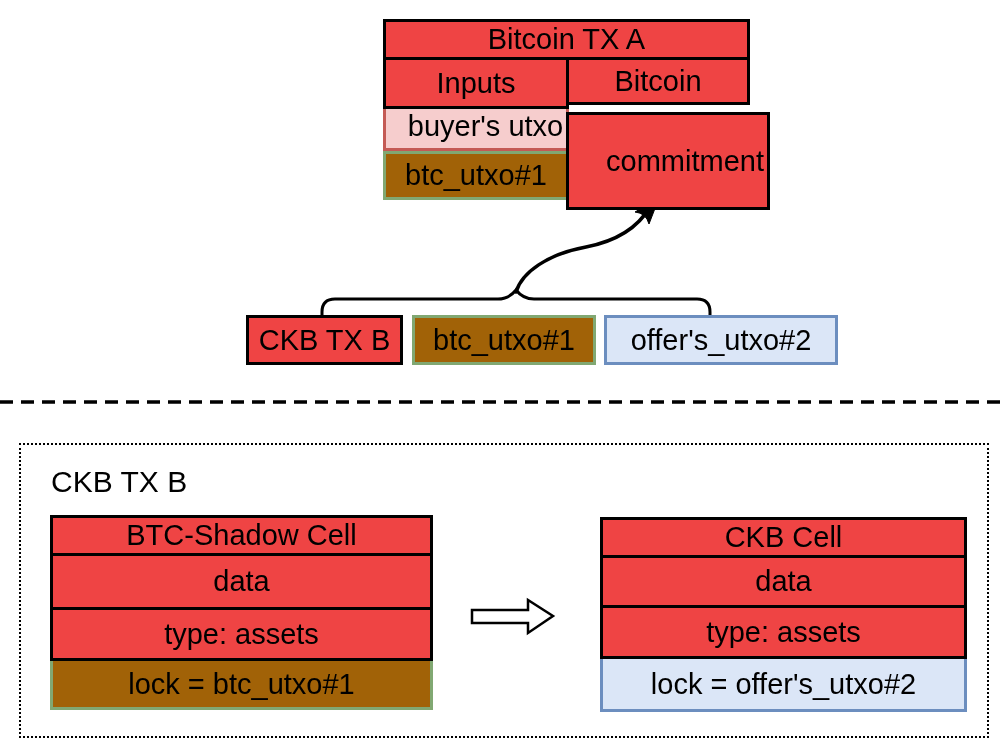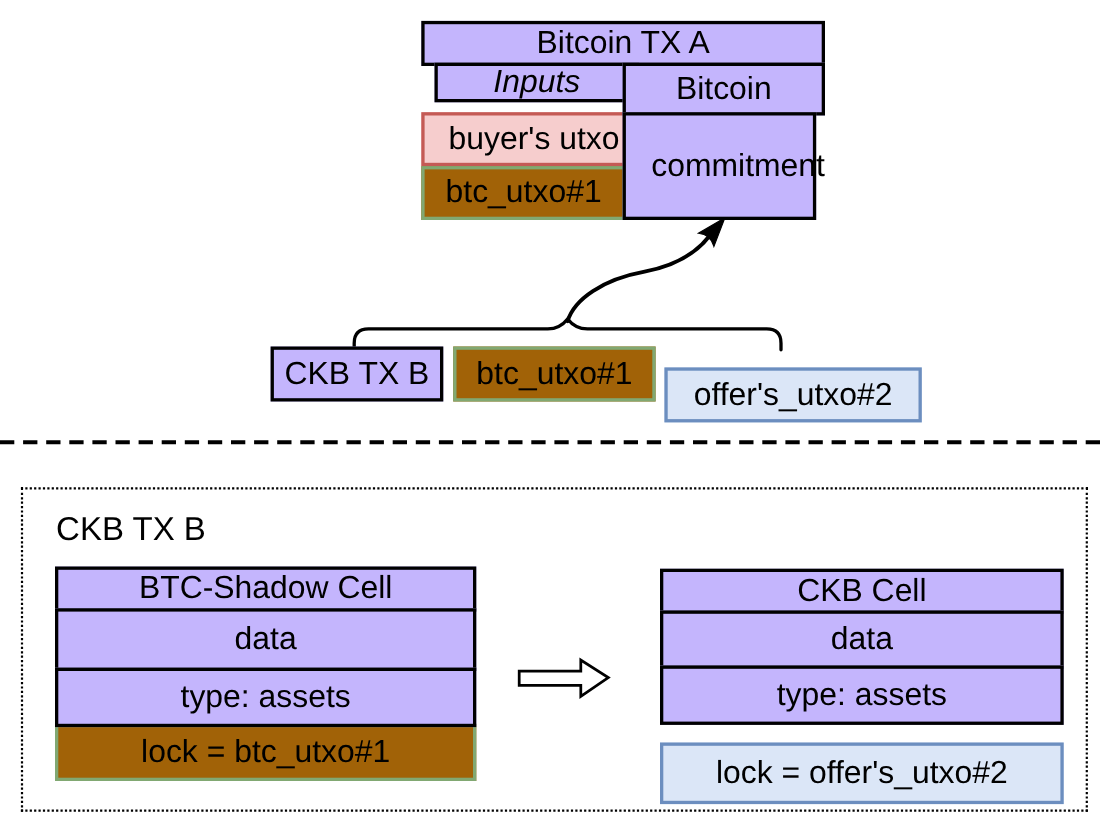--- a/index.html
+++ b/index.html
@@ -6,25 +6,25 @@
   body{
     width:1006px;height:750px;position:relative;overflow:hidden;
     font-family:"Liberation Sans","DejaVu Sans",sans-serif;
     color:#000;
   }
   .abs{position:absolute;box-sizing:border-box;}
   .cell{
     position:absolute;box-sizing:border-box;
     display:flex;align-items:center;justify-content:center;
     font-size:29px;line-height:1;white-space:nowrap;
-    background:#c4b5fd;border:3px solid #000;
+    background:#ef4444;border:3px solid #000;
   }
   .cell.red{background:#f6cdcd;border-color:#c45a55;}
   .cell.green{background:#a16207;border-color:#81a872;}
-  .cell.blue{background:#dbe6f7;border-color:#6c8ebf;margin-top:19px;}
+  .cell.blue{background:#dbe6f7;border-color:#6c8ebf;}
   #svg-layer{position:absolute;left:0;top:0;width:1006px;height:750px;}
   #dotted-box{
     position:absolute;left:19px;top:443px;width:970px;height:295px;
     border:2.5px dotted #000;box-sizing:border-box;background:transparent;
   }
   #ckb-section-label{
     position:absolute;left:30px;top:20px;font-size:30px;
   }
 </style>
 </head>
@@ -46,27 +46,27 @@
 
   <div class="cell red" style="left:0;top:83px;width:186px;height:49px;padding-left:19px;">
     <span>buyer's utxo</span>
   </div>
   <div class="cell green" style="left:0;top:132px;width:186px;height:49px;">
     <span>btc_utxo#1</span>
   </div>
   <div class="cell" style="left:0;top:0;width:367px;height:41px;">
     <span>Bitcoin TX A</span>
   </div>
-  <div class="cell" style="left:12px;top:38px;width:186px;height:36px;font-style:italic;">
+  <div class="cell" style="left:0;top:38px;width:186px;height:52px;">
     <span>Inputs</span>
   </div>
   <div class="cell" style="left:183px;top:38px;width:184px;height:48px;">
     <span>Bitcoin</span>
   </div>
-  <div class="cell" style="left:183px;top:83px;width:176px;height:98px;padding-left:34px;">
+  <div class="cell" style="left:183px;top:93px;width:204px;height:98px;padding-left:34px;">
     <span>commitment</span>
   </div>
 </div>
 
 <div class="cell" style="left:246px;top:315px;width:157px;height:50px;">
   <span>CKB TX B</span>
 </div>
 <div class="cell green" style="left:412px;top:315px;width:184px;height:50px;">
   <span>btc_utxo#1</span>
 </div>

